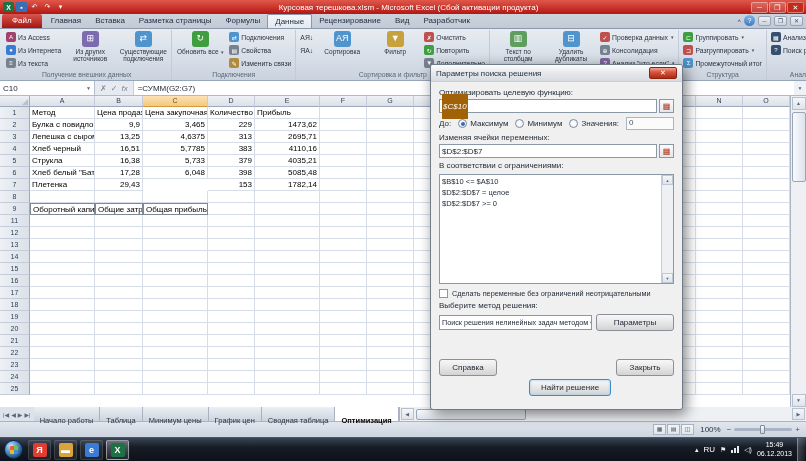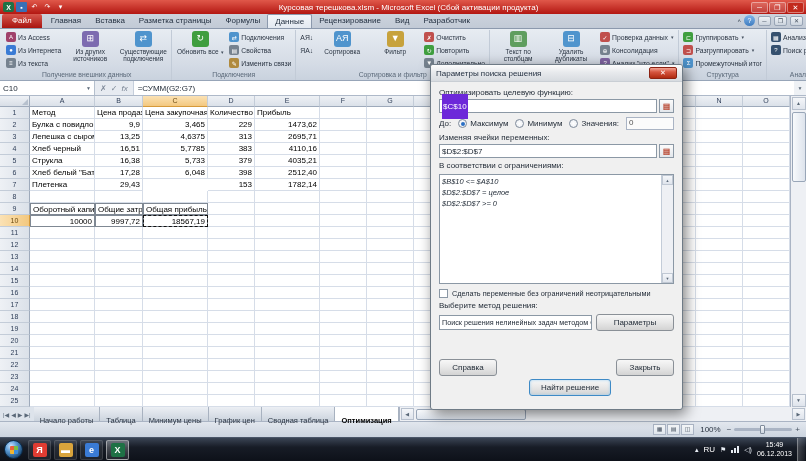--- a/index.html
+++ b/index.html
@@ -101,30 +101,30 @@
   .showdesk{width:8px;height:24px;background:linear-gradient(90deg,rgba(255,255,255,.18),rgba(255,255,255,.04));border-left:1px solid rgba(255,255,255,.4);flex:none;}
 
   
   .dialog{position:absolute;left:430px;top:64px;width:253px;height:346px;background:#f0f0f0;border:1px solid #6f7b86;border-radius:3px;box-shadow:3px 4px 14px rgba(0,0,0,.5);z-index:10;display:flex;flex-direction:column;}
   .dtitle{height:17px;background:linear-gradient(#fdfdfd,#e8eaed 45%,#d7dbe0);border-bottom:1px solid #c9ced4;border-radius:2px 2px 0 0;display:flex;align-items:center;padding:0 5px;font-size:8px;color:#1f2c3d;flex:none;}
   .dclose{margin-left:auto;width:28px;height:12px;background:linear-gradient(#f2a394,#d6553f 40%,#b02a10);border:1px solid #8c2212;border-radius:2px;color:#fff;font-size:7px;text-align:center;line-height:10px;}
   .dbody{flex:1;padding:3px 8px 6px;display:flex;flex-direction:column;font-size:8px;}
   .dlabel{margin:3px 0 2px;}
   .inprow{display:flex;gap:2px;align-items:center;}
   .dinput{flex:1;height:14px;background:#fff;border:1px solid #8b98a5;padding:0 2px;font-size:8px;display:flex;align-items:center;}
-  .sel{background:#6d28d9;color:#fff;padding:8px 1px;}
+  .sel{background:#a16207;color:#fff;padding:8px 1px;font-style:italic;}
   .rangebtn{width:15px;height:14px;background:linear-gradient(#fbfbfb,#e3e7ec);border:1px solid #8b98a5;display:flex;align-items:center;justify-content:center;font-size:8px;color:#b02a10;flex:none;}
   .torow{display:flex;align-items:center;gap:7px;margin:4px 0 0;}
   .radio{display:flex;align-items:center;gap:3px;}
   .rdot{width:9px;height:9px;border-radius:50%;border:1px solid #7f8b9b;background:radial-gradient(#fff,#e8ecf1);position:relative;flex:none;}
   .radio.on .rdot::after{content:"";position:absolute;left:2px;top:2px;width:4px;height:4px;border-radius:50%;background:#2a6fc4;}
   .vinput{width:52px;height:13px;background:#fbfbfb;border:1px solid #aab4c4;color:#555;font-size:8px;padding:0 2px;}
   .conrow{display:flex;gap:5px;margin-top:2px;}
   .dlist{flex:1;height:110px;background:#fff;border:1px solid #8b98a5;display:flex;overflow:hidden;}
-  .dlistitems{flex:1;padding:1px 2px;font-size:7.5px;line-height:11px;font-style:italic;}
+  .dlistitems{flex:1;padding:1px 2px;font-size:7.5px;line-height:11px;}
   .lscroll{width:12px;background:#eef0f4;border-left:1px solid #c3ccd8;display:flex;flex-direction:column;align-items:center;font-size:4px;color:#5a6878;}
   .lsbtn{width:11px;height:10px;background:linear-gradient(#f4f6f9,#dfe4ec);border:1px solid #c0c8d3;text-align:center;line-height:9px;flex:none;}
   .lfill{flex:1;}
   .btncol{width:82px;display:flex;flex-direction:column;gap:4px;flex:none;}
   .dbtn{height:17px;background:linear-gradient(#f7f7f7,#e9e9e9 45%,#d3d3d3);border:1px solid #8a9097;border-radius:3px;font-size:8px;text-align:center;line-height:15px;color:#1d2733;}
   .dbtn.default{border:1px solid #3e8ac6;box-shadow:inset 0 0 3px #9fd0f0;margin-top:40px;}
   .vgap{height:7px;}
   .checkrow{display:flex;align-items:center;gap:4px;margin:5px 0 0;font-size:7.3px;}
   .cbox{width:9px;height:9px;background:#fff;border:1px solid #8b98a5;flex:none;}
   .mrow{display:flex;gap:4px;align-items:center;margin-top:2px;}
@@ -457,21 +457,21 @@
           <div class="cell" style="width: 47px;"></div>
           <div class="cell" style="width: 47px;"></div>
           <div class="cell" style="width: 47px;"></div>
         </div>
         <div class="grow">
           <div class="rhdr">6</div>
           <div class="cell" style="width: 65px;">Хлеб белый "Батон"</div>
           <div class="cell num" style="width: 48px;">17,28</div>
           <div class="cell num" style="width: 65px;">6,048</div>
           <div class="cell num" style="width: 47px;">398</div>
-          <div class="cell num" style="width: 65px;">2512,40</div>
+          <div class="cell num" style="width: 65px;">5085,48</div>
           <div class="cell" style="width: 47px;"></div>
           <div class="cell" style="width: 47px;"></div>
           <div class="cell" style="width: 47px;"></div>
           <div class="cell" style="width: 47px;"></div>
           <div class="cell" style="width: 47px;"></div>
           <div class="cell" style="width: 47px;"></div>
           <div class="cell" style="width: 47px;"></div>
           <div class="cell" style="width: 47px;"></div>
           <div class="cell" style="width: 47px;"></div>
           <div class="cell" style="width: 47px;"></div>
@@ -510,38 +510,20 @@
           <div class="cell" style="width: 47px;"></div>
           <div class="cell" style="width: 47px;"></div>
           <div class="cell" style="width: 47px;"></div>
           <div class="cell" style="width: 47px;"></div>
         </div>
         <div class="grow">
           <div class="rhdr">9</div>
           <div class="cell bordered" style="width: 65px;">Оборотный капитал</div>
           <div class="cell bordered" style="width: 48px;">Общие затраты</div>
           <div class="cell bordered" style="width: 65px;">Общая прибыль</div>
-          <div class="cell" style="width: 47px;"></div>
-          <div class="cell" style="width: 65px;"></div>
-          <div class="cell" style="width: 47px;"></div>
-          <div class="cell" style="width: 47px;"></div>
-          <div class="cell" style="width: 47px;"></div>
-          <div class="cell" style="width: 47px;"></div>
-          <div class="cell" style="width: 47px;"></div>
-          <div class="cell" style="width: 47px;"></div>
-          <div class="cell" style="width: 47px;"></div>
-          <div class="cell" style="width: 47px;"></div>
-          <div class="cell" style="width: 47px;"></div>
-          <div class="cell" style="width: 47px;"></div>
-        </div>
-        <div class="grow">
-          <div class="rhdr hl">10</div>
-          <div class="cell num bordered" style="width: 65px;">10000</div>
-          <div class="cell num bordered" style="width: 48px;">9997,72</div>
-          <div class="cell num bordered active" style="width: 65px;">18567,19</div>
           <div class="cell" style="width: 47px;"></div>
           <div class="cell" style="width: 65px;"></div>
           <div class="cell" style="width: 47px;"></div>
           <div class="cell" style="width: 47px;"></div>
           <div class="cell" style="width: 47px;"></div>
           <div class="cell" style="width: 47px;"></div>
           <div class="cell" style="width: 47px;"></div>
           <div class="cell" style="width: 47px;"></div>
           <div class="cell" style="width: 47px;"></div>
           <div class="cell" style="width: 47px;"></div>

